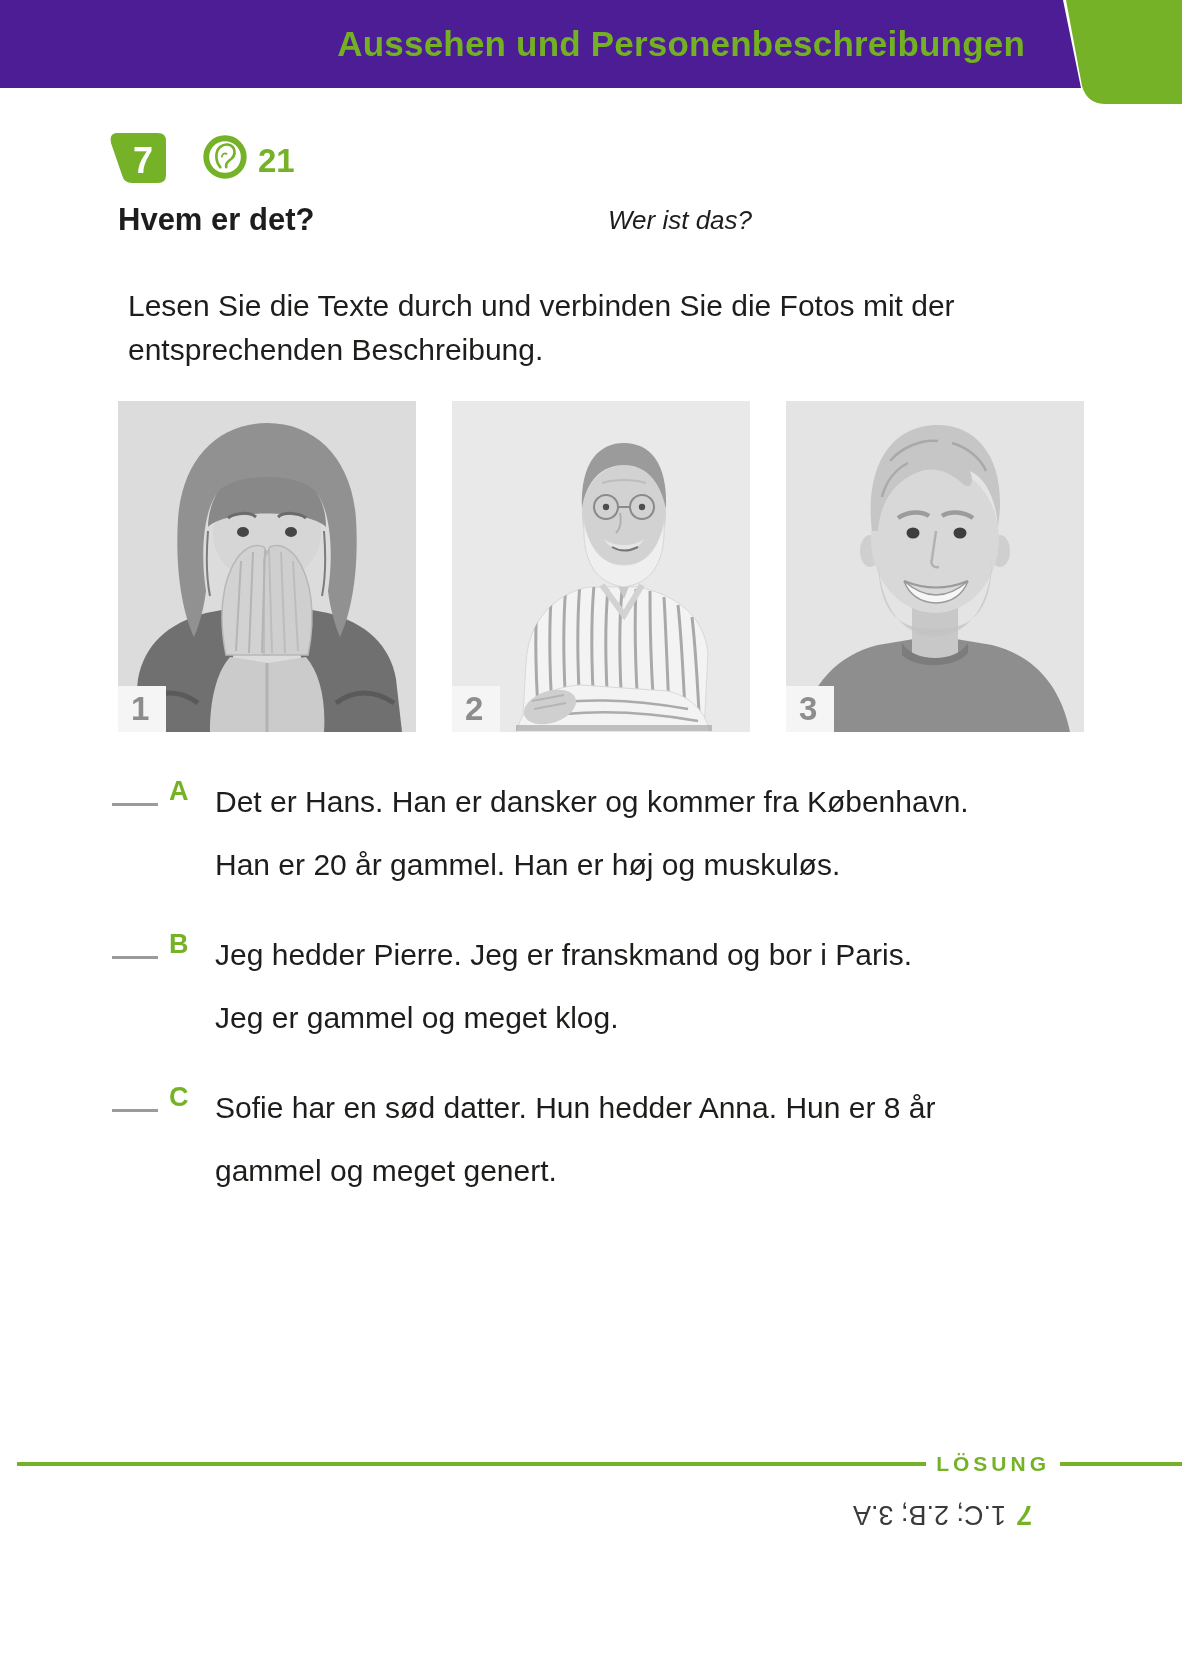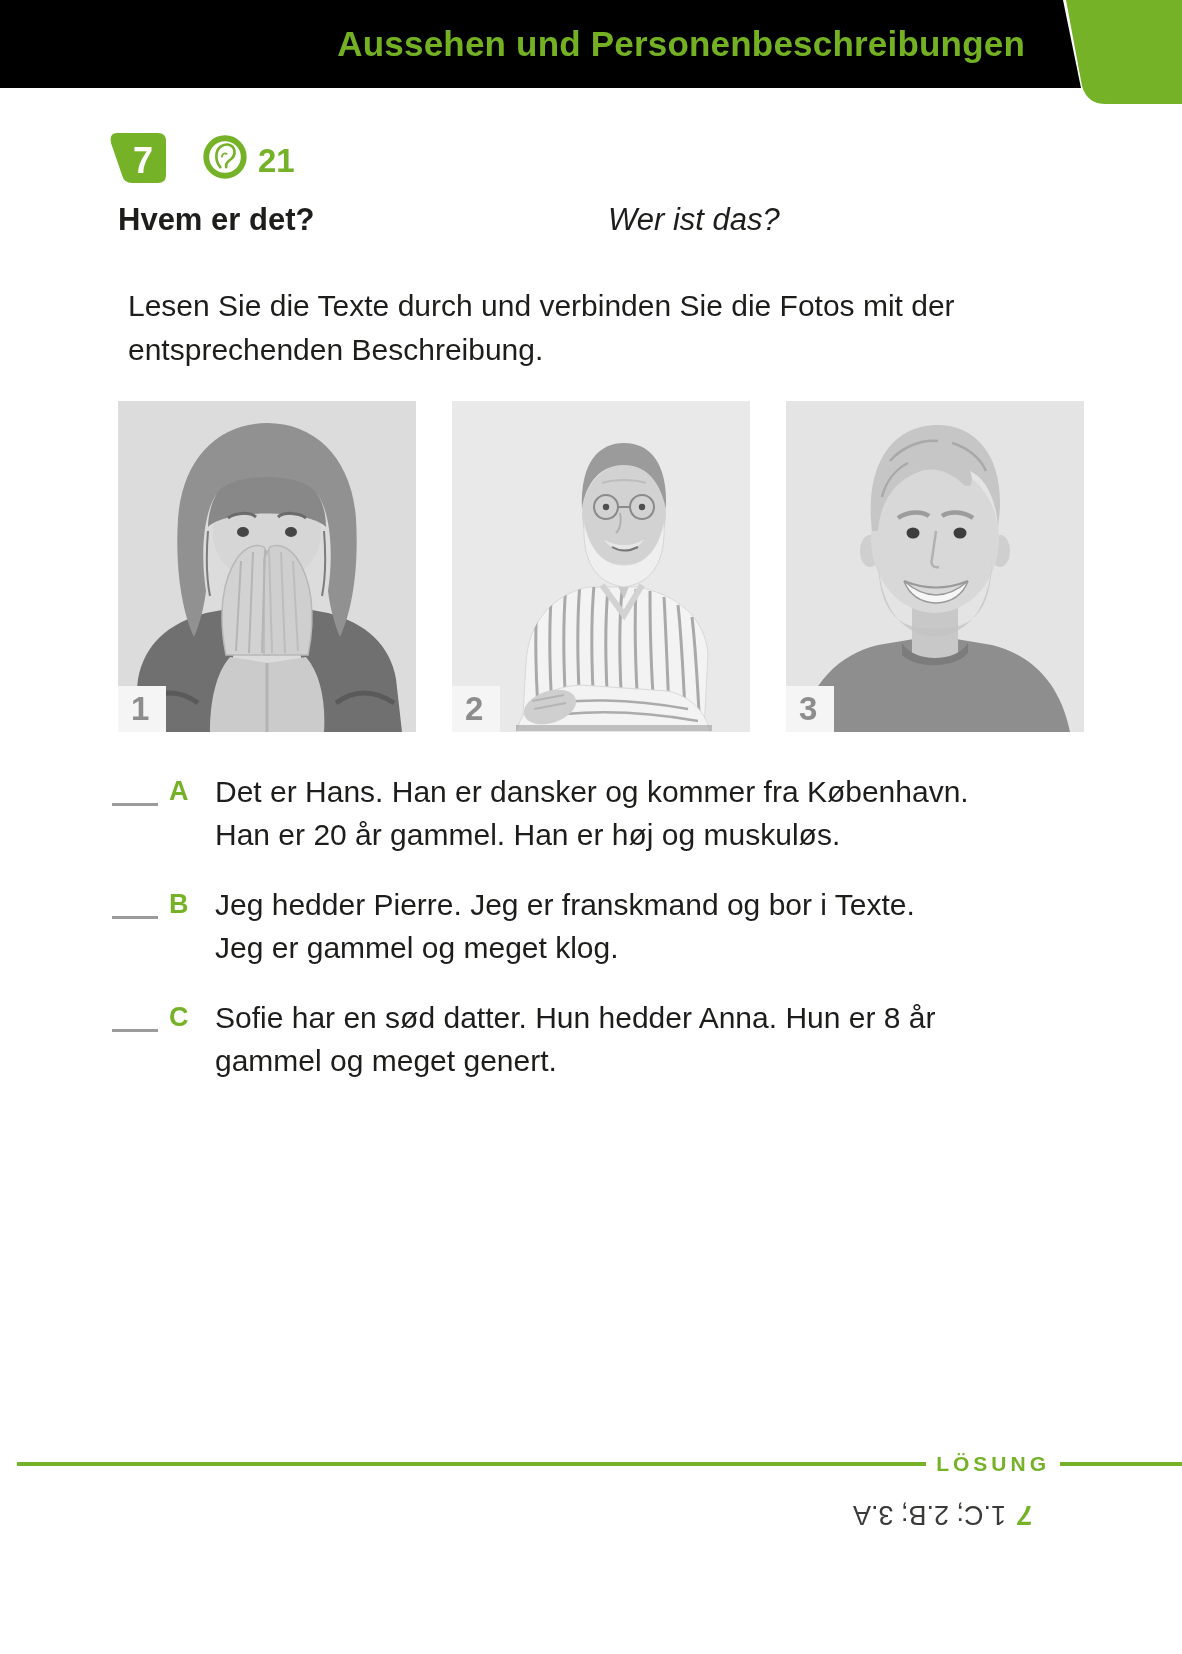--- a/index.html
+++ b/index.html
@@ -2,50 +2,50 @@
 <html><head>
 <meta charset="utf-8">
 <style>
   html,body{margin:0;padding:0;background:#ffffff;}
   .page{
     position:relative;width:1182px;height:1654px;background:#ffffff;overflow:hidden;
     font-family:"Liberation Sans",sans-serif;color:#1d1d1b;
   }
   
   .banner{
-    position:absolute;left:0;top:0;width:1081px;height:88px;background:#000000;
+    position:absolute;left:0;top:0;width:1081px;height:88px;background:#4c1d95;
     clip-path:polygon(0 0,1063px 0,1081px 88px,0 88px);
     display:flex;align-items:center;justify-content:flex-end;padding-right:56px;box-sizing:border-box;
   }
   .banner h1{margin:0;font-size:35px;font-weight:bold;color:#74b122;letter-spacing:.2px;}
   .corner-tab{position:absolute;right:0;top:0;}
   
   .badge-row{position:absolute;left:108px;top:130px;display:flex;align-items:center;height:58px;}
   .ear-wrap{margin-left:32px;}
   .track-no{margin-left:8px;font-size:33px;font-weight:bold;color:#75b227;padding-top:4px;text-align:right;}
   
   .titles{position:absolute;left:118px;top:202px;display:flex;width:960px;align-items:center;}
   .title-da{width:490px;font-size:31px;font-weight:bold;}
-  .title-de{font-size:31px;font-style:italic;font-weight:500;}
+  .title-de{font-size:26px;font-style:italic;font-weight:500;}
   
   .instructions{position:absolute;left:128px;top:254px;width:980px;font-size:30px;line-height:44px;white-space:pre-line;}
   
   .photos{position:absolute;left:118px;top:401px;display:flex;gap:36px;}
   .photo{position:relative;width:298px;height:331px;overflow:hidden;}
   .photo svg{display:block;}
   .photo-num{
     position:absolute;left:0;bottom:0;width:48px;height:46px;background:#f5f5f5;
     color:#8d8d8d;font-size:33px;font-weight:bold;display:flex;align-items:center;padding-left:13px;box-sizing:border-box;
   }
   
   .items{position:absolute;left:0;top:770px;width:1182px;}
   .item{position:relative;margin-left:112px;padding-left:103px;margin-bottom:27px;}
   .item .blank{position:absolute;left:0;top:0;width:46px;height:33px;border-bottom:3px solid #9b9b9b;}
   .item .letter{position:absolute;left:57px;top:6px;font-size:27px;font-weight:bold;color:#75b227;}
-  .item .text{font-size:30px;line-height:43px;white-space:pre-line;}
+  .item .text{font-size:30px;line-height:63px;white-space:pre-line;}
   
   .solution-divider{position:absolute;left:17px;top:1452px;width:1182px;display:flex;align-items:center;}
   .solution-divider .line{height:4px;background:#75b227;}
   .solution-divider .line-left{flex:1;}
   .solution-divider .line-right{width:139px;}
   .solution-label{margin:0 10px;font-size:21px;font-weight:bold;color:#75b227;letter-spacing:4px;}
   .answers{position:absolute;top:1499px;right:149px;transform:rotate(180deg);font-size:27px;white-space:nowrap;}
   .answers .num{color:#75b227;font-weight:bold;font-style:italic;}
   .answers .vals{color:#3a3a38;margin-left:12px;}
 </style>
@@ -207,21 +207,21 @@
     <div class="item">
       <span class="blank"></span>
       <span class="letter">A</span>
       <div class="text">Det er Hans. Han er dansker og kommer fra København.
 Han er 20 år gammel. Han er høj og muskuløs.</div>
     </div>
 
     <div class="item">
       <span class="blank"></span>
       <span class="letter">B</span>
-      <div class="text">Jeg hedder Pierre. Jeg er franskmand og bor i Texte.
+      <div class="text">Jeg hedder Pierre. Jeg er franskmand og bor i Paris.
 Jeg er gammel og meget klog.</div>
     </div>
 
     <div class="item">
       <span class="blank"></span>
       <span class="letter">C</span>
       <div class="text">Sofie har en sød datter. Hun hedder Anna. Hun er 8 år
 gammel og meget genert.</div>
     </div>
 

